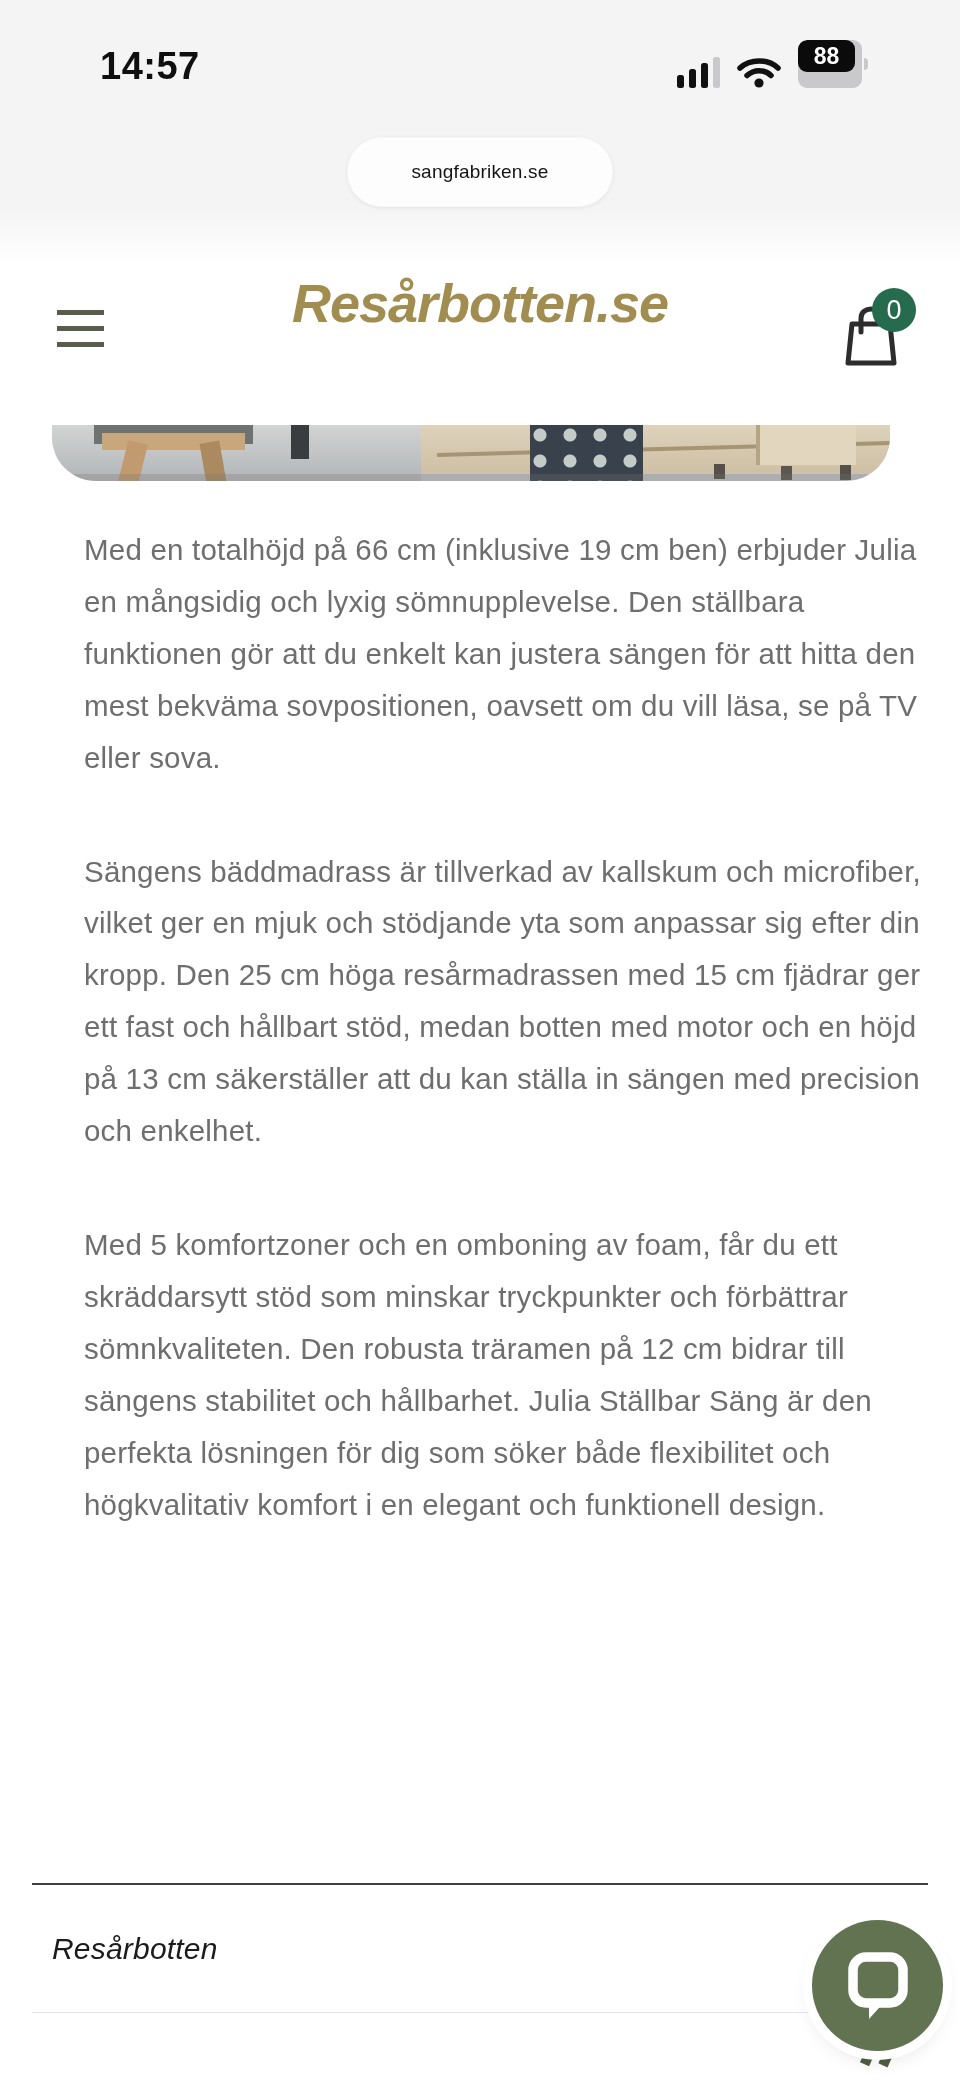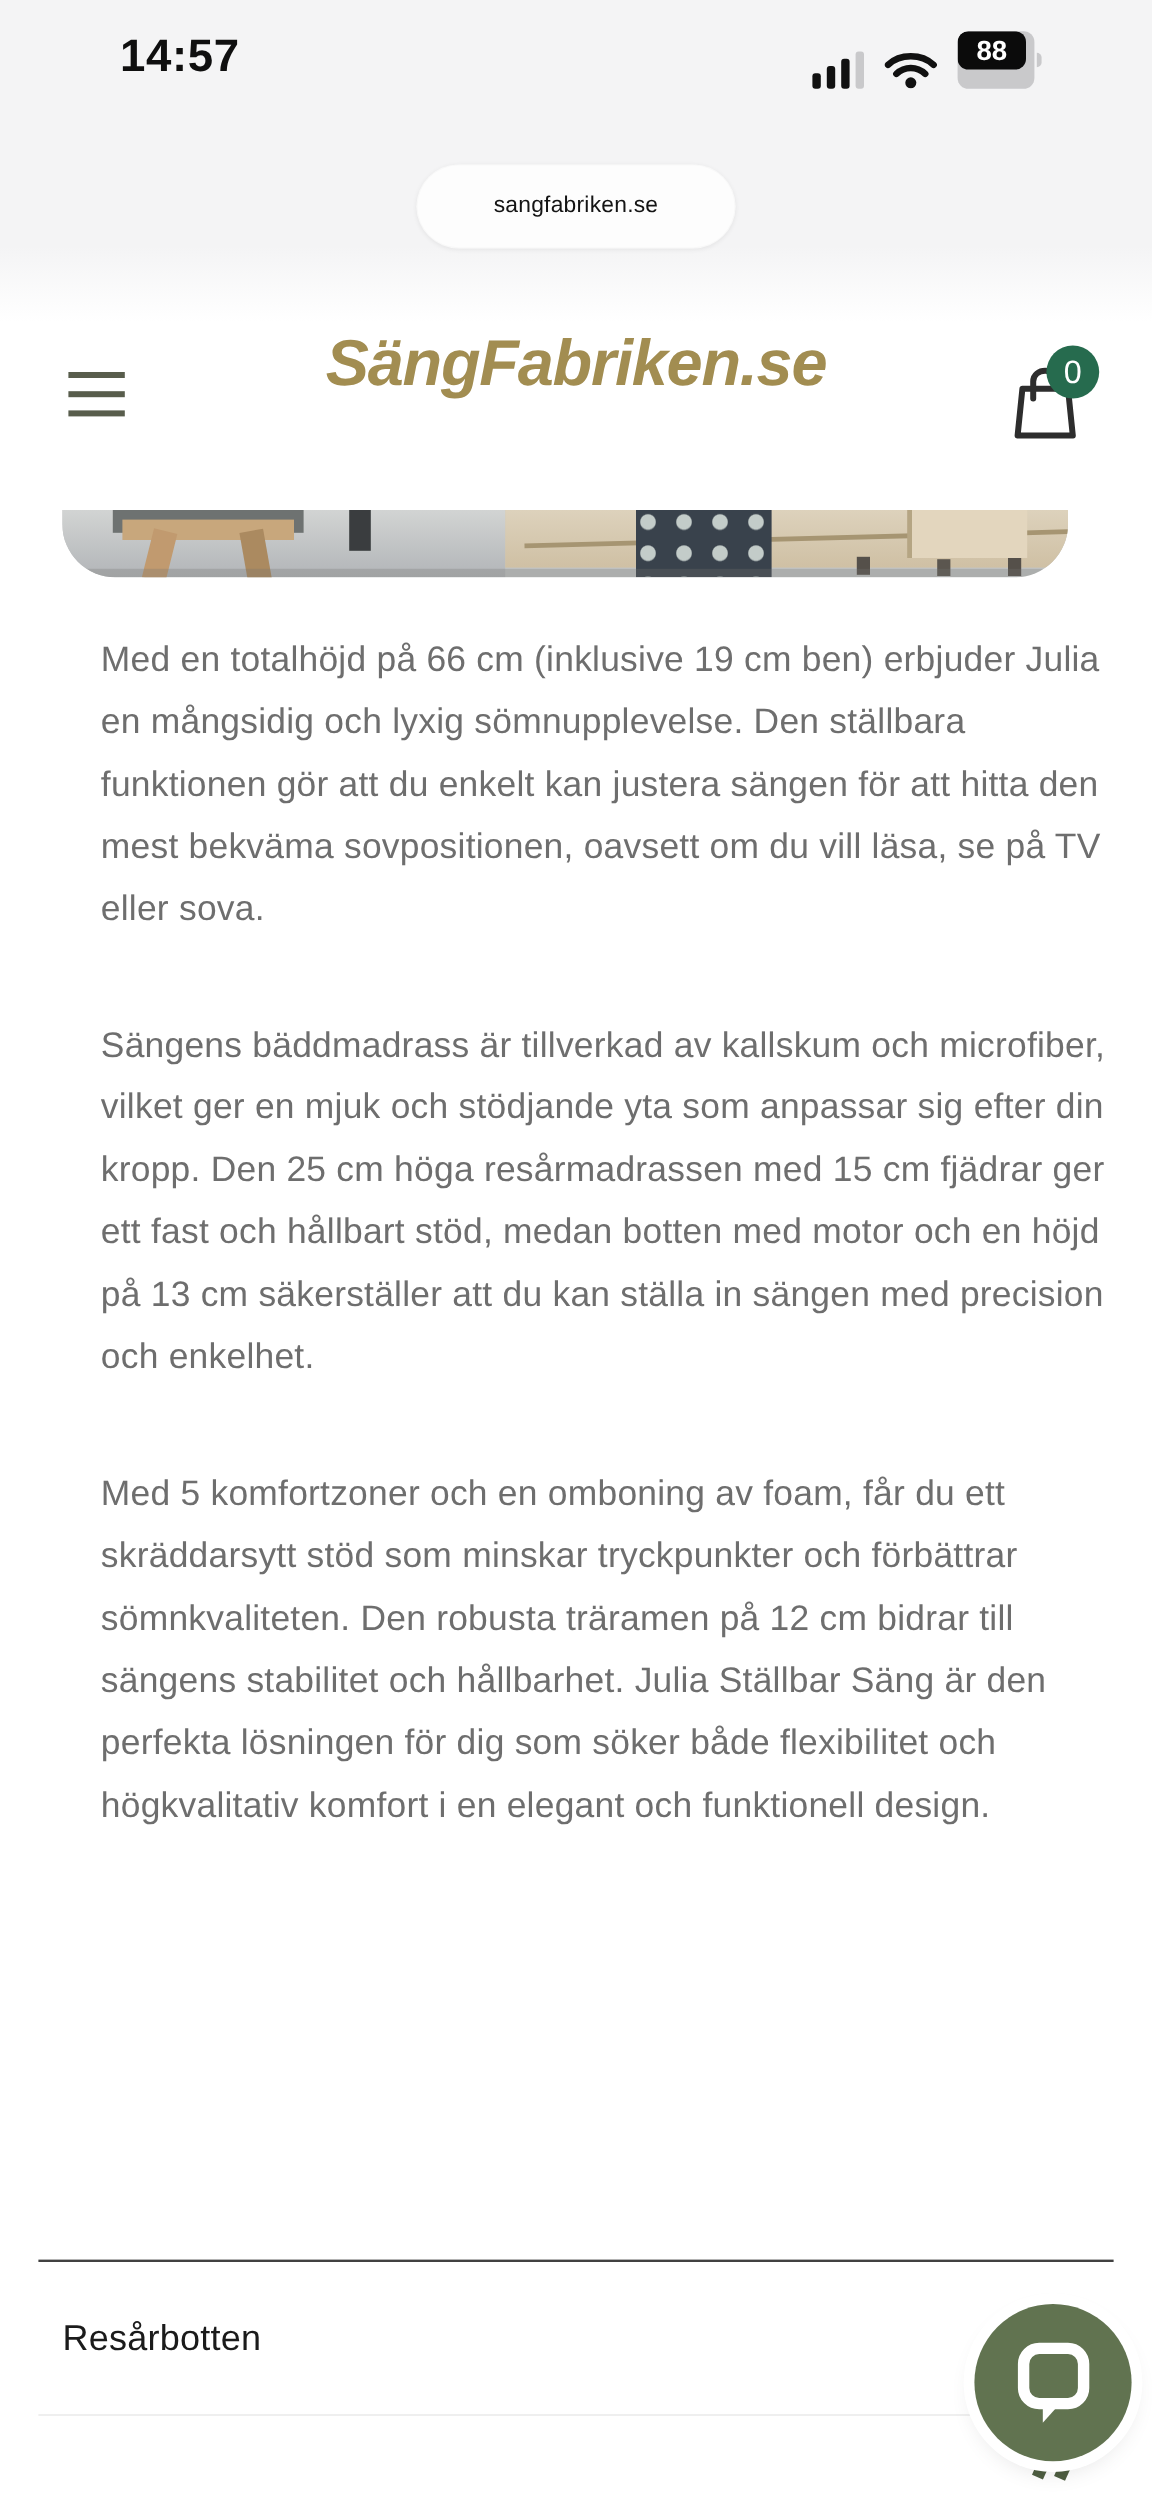--- a/index.html
+++ b/index.html
@@ -14,21 +14,21 @@
     overflow: hidden;
   }
 
   
   .top-zone {
     position: absolute; top: 0; left: 0; width: 960px; height: 270px;
     background: linear-gradient(180deg, #f4f4f5 0px, #f4f4f5 205px, #ffffff 268px);
   }
   .status-bar {
     position: absolute; top: 26px; left: 0; width: 960px; height: 62px;
-    display: flex; justify-content: space-between; align-items: flex-start;
+    display: flex; justify-content: space-between; align-items: flex-end;
     padding: 0 92px 0 100px;
     gap: 12px;
   }
   .time { font-size: 38px; font-weight: 700; color: #0f0f0f; letter-spacing: 0.5px; }
   .status-icons { display: flex; align-items: flex-end; gap: 17px; }
   .signal { display: flex; align-items: flex-end; gap: 5px; height: 32px; }
   .signal i { display: block; width: 7px; border-radius: 2.5px; background: #111; }
   .signal i:nth-child(1) { height: 13px; }
   .signal i:nth-child(2) { height: 19px; }
   .signal i:nth-child(3) { height: 25px; }
@@ -106,21 +106,21 @@
   
   .content { position: absolute; top: 524px; left: 52px; width: 858px; margin-left: 32px; }
   .content p {
     font-size: 29.5px; line-height: 1.76; color: #6e6e6e;
     letter-spacing: 0.2px; margin: 0 0 62px 0; font-weight: 400;
   }
 
   
   .accordion { position: absolute; top: 1883px; left: 32px; width: 896px; }
   .acc-divider-top { height: 2px; background: #414141; }
-  .acc-row { height: 127px; display: flex; align-items: center; padding-left: 20px; cursor: pointer; }
+  .acc-row { height: 127px; display: flex; align-items: center; padding-left: 20px; cursor: pointer; font-style: italic; }
   .acc-label { font-size: 30px; color: #1b1b1b; font-weight: 400; letter-spacing: 0.2px; }
   .acc-divider-bottom { height: 1px; background: #e4e4e4; }
 
   
   .chat-button {
     position: absolute; left: 812px; top: 1920px; width: 131px; height: 131px;
     border-radius: 50%; background: #617350;
     box-shadow: 0 0 0 9px #ffffff, 0 8px 20px rgba(0,0,0,0.12);
     display: flex; align-items: center; justify-content: center;
     cursor: pointer; z-index: 5;
@@ -160,21 +160,21 @@
     <div class="url-pill">sangfabriken.se</div>
   </div>
 
   <div class="site-header">
     <div class="hamburger">
       <span></span>
         <span></span>
         <span></span>
     </div>
     <div class="logo-block">
-      <div class="logo-main">SängFabriken.se</div>
+      <div class="logo-main">Resårbotten.se</div>
     </div>
     <div class="cart">
       <svg width="58" height="66" viewBox="0 0 58 66">
         <path d="M10 22 L48 22 L52 61 L6 61 Z" stroke="#2d2d2d" stroke-width="5" fill="none" stroke-linejoin="round"></path>
         <path d="M19 30 L19 16 C19 4 39 4 39 16 L39 22" stroke="#2d2d2d" stroke-width="5" fill="none" stroke-linecap="round"></path>
       </svg>
       <div class="cart-badge">0</div>
     </div>
   </div>
 

